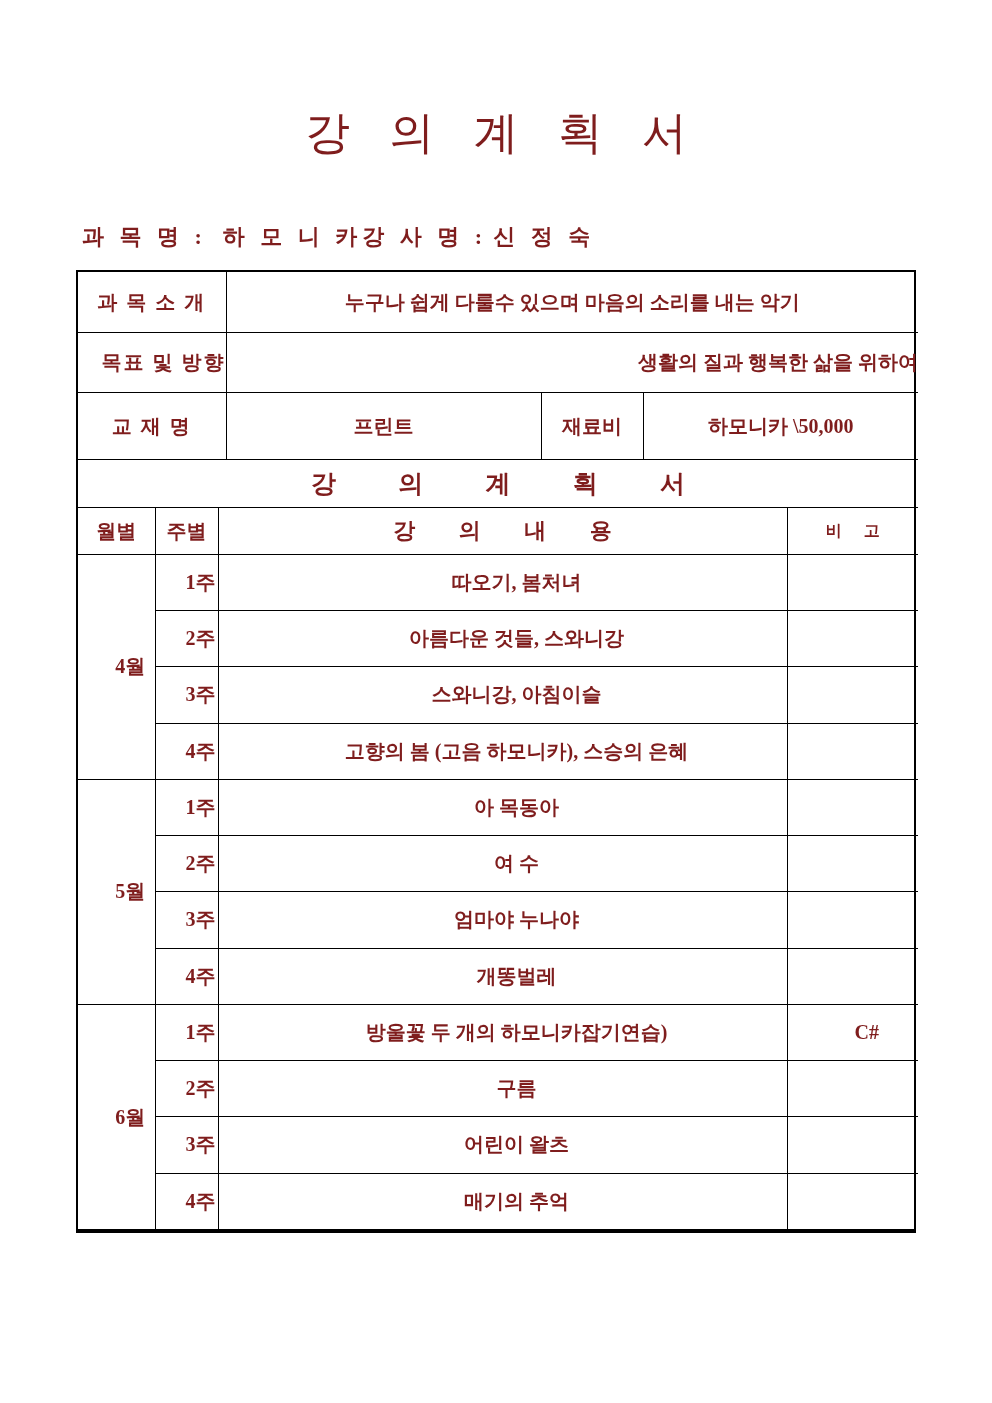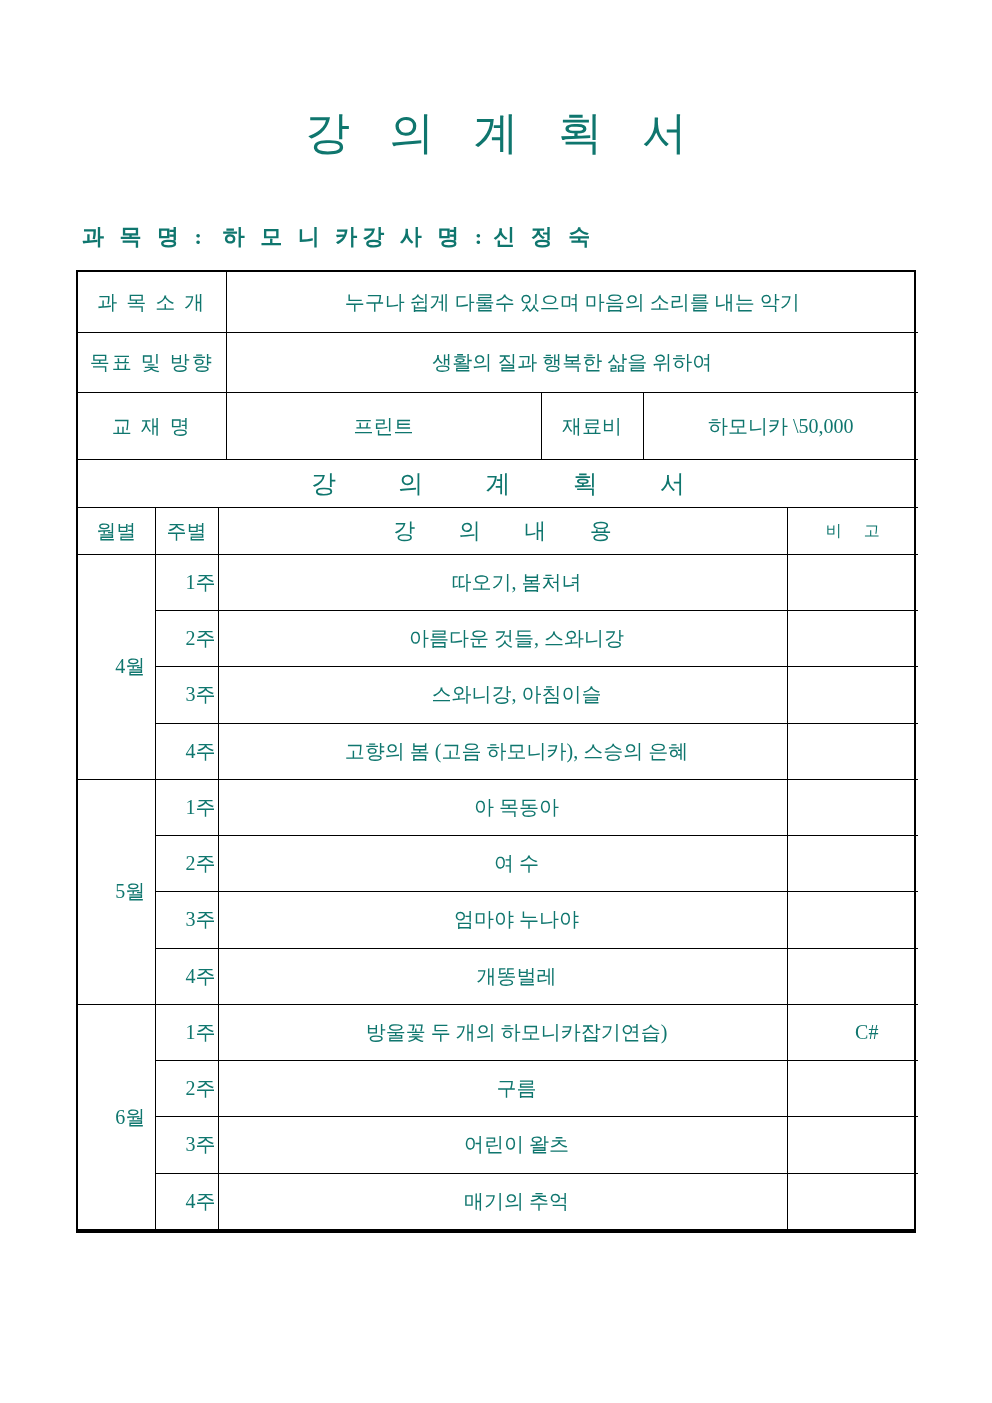--- a/index.html
+++ b/index.html
@@ -2,21 +2,21 @@
 <html><head>
 <meta charset="utf-8">
 <style>
   * { margin: 0; padding: 0; box-sizing: border-box; }
   html, body { background: #ffffff; }
   .page {
     width: 992px;
     height: 1403px;
     margin: 0 auto;
     background: #ffffff;
-    color: #0f766e;
+    color: #7f1d1d;
     font-family: "Liberation Serif", "DejaVu Serif", serif;
     overflow: hidden;
     position: relative;
   }
   .doc-title {
     margin-top: 103px;
     text-align: center;
     font-size: 45px;
     font-weight: normal;
     letter-spacing: 14px;
@@ -39,20 +39,21 @@
   .table-wrap {
     width: 840px;
     margin: 18px auto 0;
     border: 2px solid #000;
     border-bottom-width: 4px;
   }
   table {
     width: 100%;
     border-collapse: collapse;
     table-layout: fixed;
+    font-weight: bold;
   }
   td {
     border-right: 1px solid #000;
     border-bottom: 1px solid #000;
     text-align: center;
     vertical-align: middle;
     font-size: 20px;
     overflow: hidden;
     white-space: nowrap;
   }
@@ -61,21 +62,21 @@
   td.last-month { border-bottom: none; }
   .lbl { letter-spacing: 2px; }
   .sec-title {
     font-size: 25px;
     letter-spacing: 28px;
     text-indent: 28px;
   }
   .spread { font-size: 22px; letter-spacing: 19px; text-indent: 19px; }
   .note-head { font-size: 16px; letter-spacing: 9px; text-indent: 9px; }
   .row-a td { height: 61px; }
-  .row-b td { height: 60px; }
+  .row-b td { height: 60px; text-align: right; }
   .row-c td { height: 67px; }
   .row-d td { height: 48px; }
   .sched-head td { height: 46px; }
   .data-row td { height: 56.25px; padding-left: 28px; }
 </style>
 </head>
 <body>
 
 <div class="page">
 

